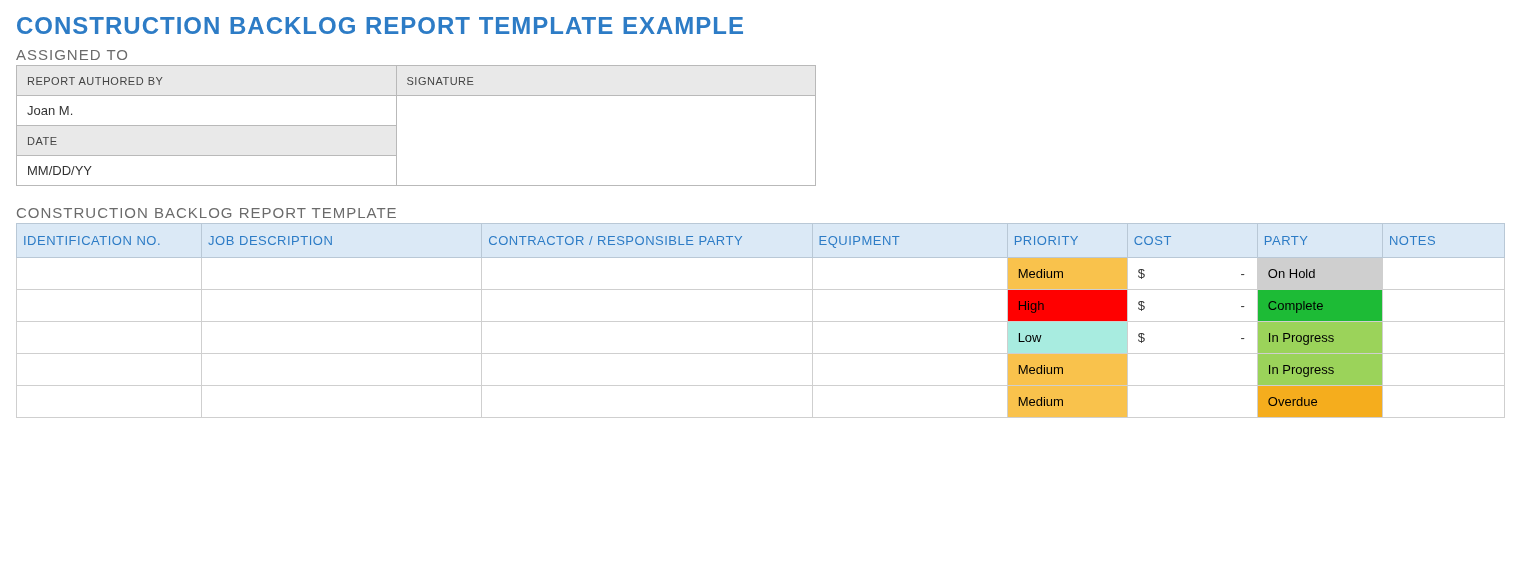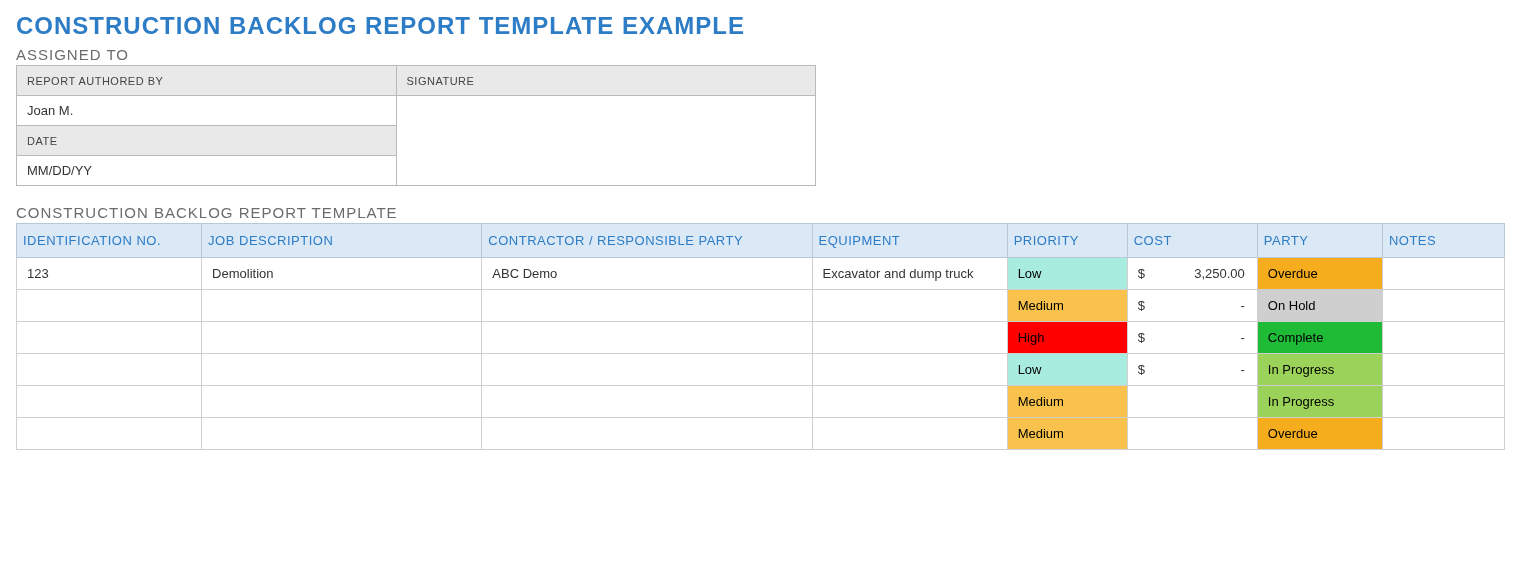--- a/index.html
+++ b/index.html
@@ -123,33 +123,20 @@
       <th class="col-ctr">CONTRACTOR / RESPONSIBLE PARTY</th>
       <th class="col-eq">EQUIPMENT</th>
       <th class="col-pri">PRIORITY</th>
       <th class="col-cost">COST</th>
       <th class="col-stat">PARTY</th>
       <th class="col-note">NOTES</th>
     </tr>
   </thead>
   <tbody id="backlog-body">
       <tr>
-        <td class="col-id">123</td>
-        <td class="col-job">Demolition</td>
-        <td class="col-ctr">ABC Demo</td>
-        <td class="col-eq">Excavator and dump truck</td>
-        <td class="col-pri pri-Low">Low</td>
-        <td class="col-cost cost-cell">
-          <span class="sym">$</span>
-          <span class="amt">3,250.00</span>
-        </td>
-        <td class="col-stat st-Overdue">Overdue</td>
-        <td class="col-note"></td>
-      </tr>
-      <tr>
         <td class="col-id"></td>
         <td class="col-job"></td>
         <td class="col-ctr"></td>
         <td class="col-eq"></td>
         <td class="col-pri pri-Medium">Medium</td>
         <td class="col-cost cost-cell">
           <span class="sym">$</span>
           <span class="amt">-</span>
         </td>
         <td class="col-stat st-On-Hold">On Hold</td>

